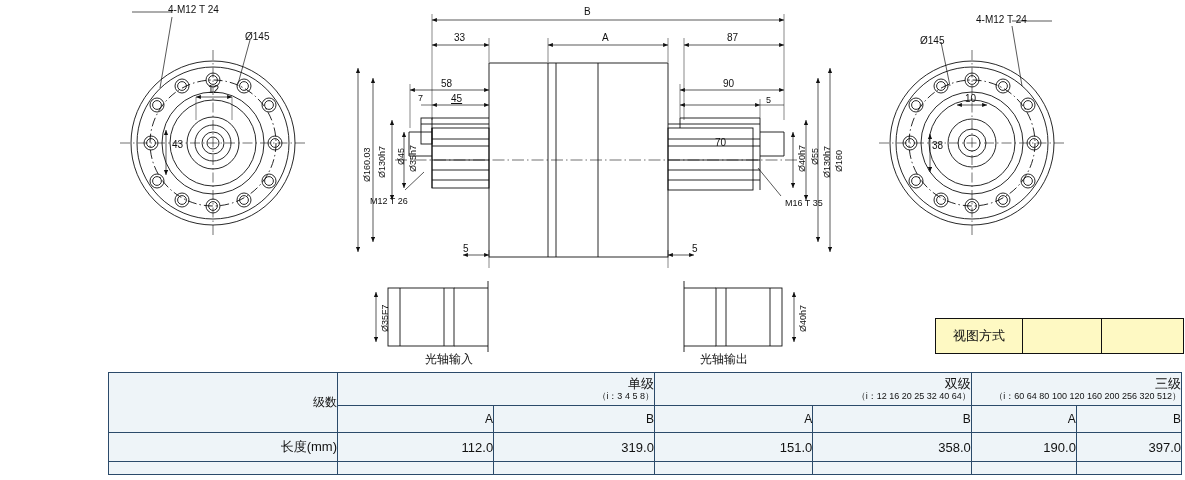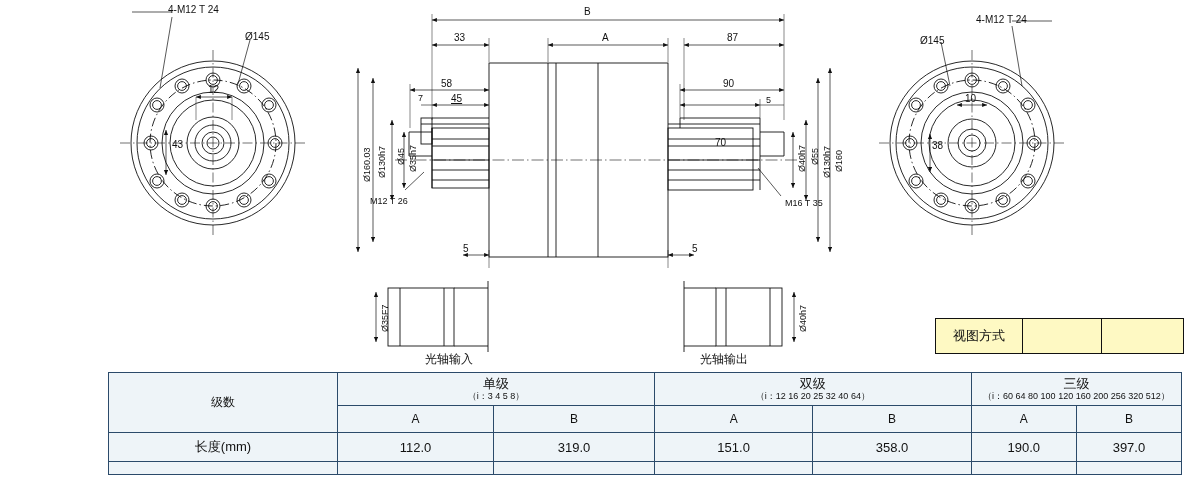--- a/index.html
+++ b/index.html
@@ -17,21 +17,21 @@
   .lbl.xs{font-size:9px;}
   .rot{transform-origin:0 0;}
   
   .spec{
     position:absolute;left:108px;top:372px;width:1074px;
     border-collapse:collapse;
     background:#eef4f8;
   }
   .spec td,.spec th{
     border:1px solid #2b4a6a;
-    text-align:center;
+    text-align:right;
     font-weight:normal;
     color:#111;
     padding:0;
   }
   .spec .hrow td{height:32px;font-size:12px;}
   .spec .srow td{height:26px;font-size:12px;}
   .spec .vrow td{height:28px;font-size:13px;}
   .spec .erow td{height:12px;}
   .sub{font-size:9px;display:block;line-height:11px;}
   .big{font-size:13px;line-height:14px;}

